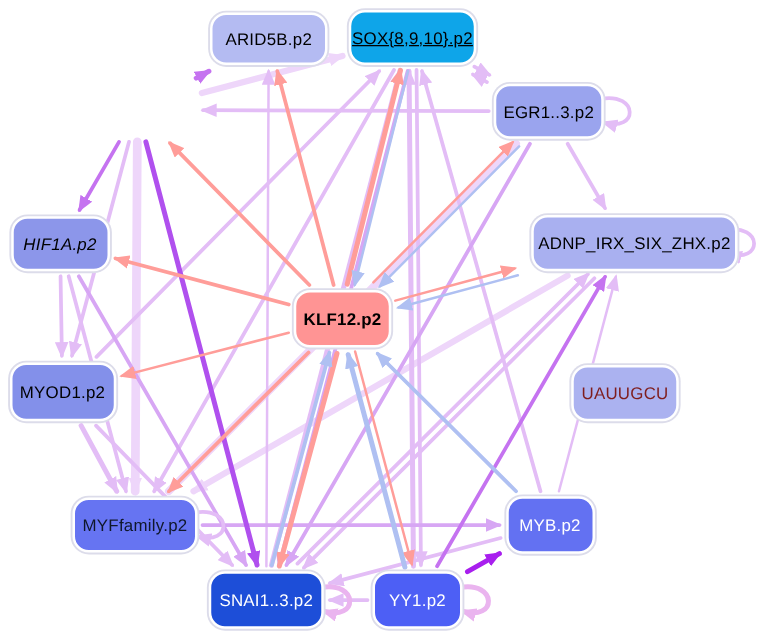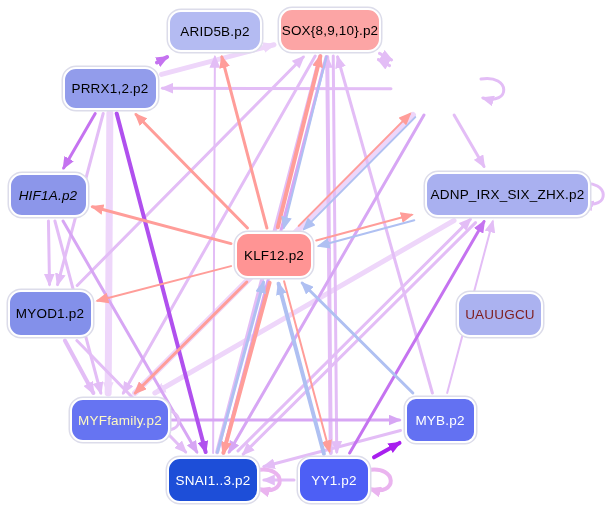--- a/index.html
+++ b/index.html
@@ -113,45 +113,45 @@
       <path d="M 481 79 C 511 74, 511 106, 483 98" fill="none" stroke="#e3bdf6" stroke-width="3" stroke-linecap="round" marker-end="url(#arr-lav)"></path>
       <path d="M 580.5 184 C 610.5 179, 610.5 211, 582.5 203" fill="none" stroke="#e3bdf6" stroke-width="3" stroke-linecap="round" marker-end="url(#arr-lav)"></path>
       <path d="M 156 410 C 186 405, 186 437, 158 429" fill="none" stroke="#e3bdf6" stroke-width="3" stroke-linecap="round" marker-end="url(#arr-lav)"></path>
       <path d="M 257 470 C 287 465, 287 497, 259 489" fill="none" stroke="#eab4ef" stroke-width="4" stroke-linecap="round" marker-end="url(#arr-loop)"></path>
       <path d="M 368 470 C 398 465, 398 497, 370 489" fill="none" stroke="#eab4ef" stroke-width="4" stroke-linecap="round" marker-end="url(#arr-loop)"></path>
     </svg>
 
   <div class="node" style="left: 168px; top: 10px; width: 94px; height: 42px; background: rgb(180, 187, 242); color: rgb(0, 0, 0);">
       <span>ARID5B.p2</span>
     </div>
-  <div class="node" style="left: 279px; top: 8px; width: 102px; height: 44px; background: #fca5a5; color: rgb(0, 0, 0);">
+  <div class="node" style="left: 279px; top: 8px; width: 102px; height: 44px; background: #0ea5e9; color: rgb(0, 0, 0); text-decoration: underline;">
       <span>SOX{8,9,10}.p2</span>
     </div>
-  <div class="node" style="left: 62.5px; top: 66.5px; width: 95px; height: 43px; background: rgb(146, 156, 235); color: rgb(0, 0, 0);">
-      <span>PRRX1,2.p2</span>
+  <div class="node" style="left: 395px; top: 67px; width: 88px; height: 44px; background: rgb(154, 164, 238); color: rgb(0, 0, 0);">
+      <span>EGR1..3.p2</span>
     </div>
   <div class="node" style="left: 8.5px; top: 173px; width: 79px; height: 44px; background: rgb(140, 150, 234); color: rgb(0, 0, 0); font-style: italic;">
       <span>HIF1A.p2</span>
     </div>
   <div class="node" style="left: 425px; top: 171.5px; width: 165px; height: 45px; background: rgb(169, 176, 240); color: rgb(0, 0, 0);">
       <span>ADNP_IRX_SIX_ZHX.p2</span>
     </div>
-  <div class="node" style="left: 235px; top: 232px; width: 78px; height: 46px; background: rgb(255, 148, 148); color: rgb(0, 0, 0);">
+  <div class="node" style="left: 235px; top: 232px; width: 78px; height: 46px; background: rgb(255, 148, 148); color: rgb(0, 0, 0); font-weight: bold;">
       <span>KLF12.p2</span>
     </div>
   <div class="node" style="left: 7.5px; top: 289.5px; width: 85px; height: 47px; background: rgb(131, 144, 234); color: #000000;">
       <span>MYOD1.p2</span>
     </div>
   <div class="node" style="left: 457px; top: 291.5px; width: 86px; height: 45px; background: rgb(171, 178, 240); color: #7f1d1d;">
       <span>UAUUGCU</span>
     </div>
-  <div class="node" style="left: 70px; top: 398px; width: 100px; height: 44px; background: rgb(102, 116, 242); color: #fef9c3; align-items: center;">
+  <div class="node" style="left: 58px; top: 398px; width: 100px; height: 44px; background: rgb(102, 116, 242); color: #0f172a; align-items: center;">
       <span>MYFfamily.p2</span>
     </div>
-  <div class="node" style="left: 404.5px; top: 397px; width: 71px; height: 46px; background: rgb(99, 113, 242); color: rgb(255, 255, 255); border-radius: 11px;">
+  <div class="node" style="left: 404.5px; top: 397px; width: 71px; height: 46px; background: rgb(99, 113, 242); color: rgb(255, 255, 255);">
       <span>MYB.p2</span>
     </div>
   <div class="node" style="left: 167px; top: 457px; width: 92px; height: 46px; background: #1d4ed8; color: rgb(255, 255, 255);">
       <span>SNAI1..3.p2</span>
     </div>
   <div class="node" style="left: 298px; top: 457px; width: 72px; height: 46px; background: rgb(77, 95, 245); color: #ffffff;">
       <span>YY1.p2</span>
     </div>
 </div>
 

